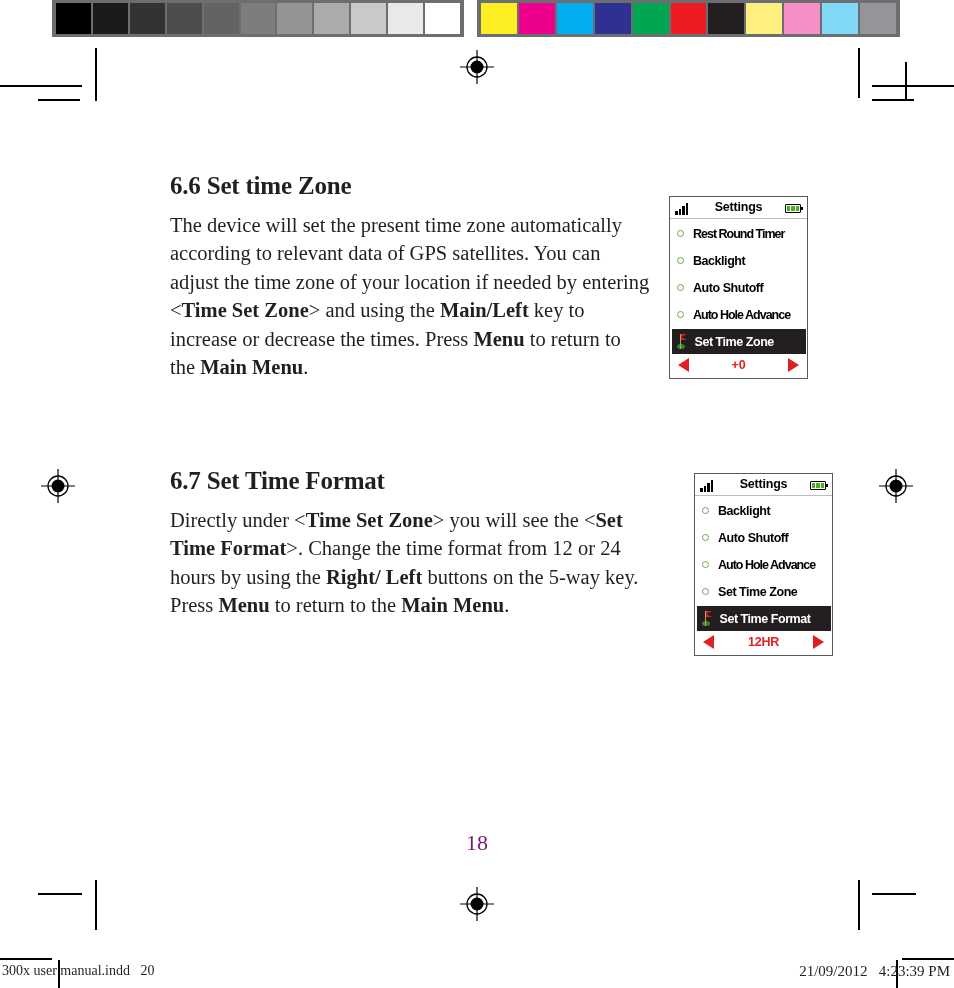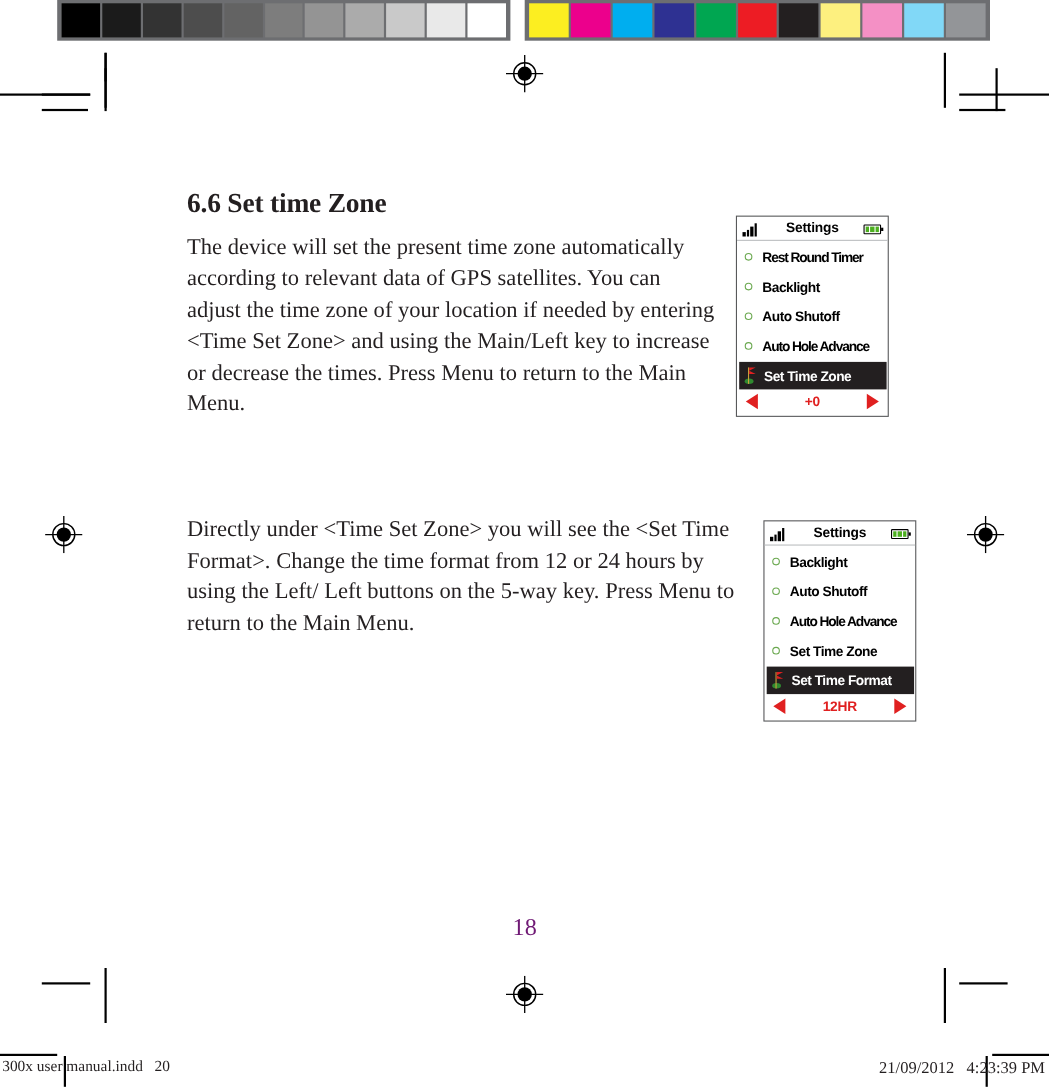--- a/index.html
+++ b/index.html
@@ -84,21 +84,21 @@
   }
 
   p.body-text {
     font-family: "Liberation Serif", serif;
     font-size: 20.5px;
     line-height: 1.395;
     margin: 0;
     color: #231f20;
     text-align: left;
   }
-  p.body-text b { font-weight: normal; }
+  p.body-text b { font-weight: bold; }
 
   
   .device {
     position: absolute;
     background: #ffffff;
     border: 1.5px solid #58595b;
     box-sizing: border-box;
     font-family: "Liberation Sans", sans-serif;
   }
   .dev1 { left: 669px; top: 196px; width: 139px; height: 183px; }
@@ -381,21 +381,22 @@
 </div>
 
 <div class="content">
 
   <div class="section sec1">
     <h2 class="heading">6.6 Set time Zone</h2>
     <p class="body-text">The device will set the present time zone automatically according to relevant data of GPS satellites. You can adjust the time zone of your location if needed by entering &lt;<b>Time Set Zone</b>&gt; and using the <b>Main/Left</b> key to increase or decrease the times. Press <b>Menu</b> to return to the <b>Main Menu</b>.</p>
   </div>
 
   <div class="section sec2">
-    <p class="body-text">Directly under &lt;<b>Time Set Zone</b>&gt; you will see the &lt;<b>Set Time Format</b>&gt;. Change the time format from 12 or 24 hours by using the <b>Left/ Left</b> buttons on the 5-way key. Press <b>Menu</b> to return to the <b>Main Menu</b>.</p>
+    <h2 class="heading">6.7 Set Time Format</h2>
+    <p class="body-text">Directly under &lt;<b>Time Set Zone</b>&gt; you will see the &lt;<b>Set Time Format</b>&gt;. Change the time format from 12 or 24 hours by using the <b>Right/ Left</b> buttons on the 5-way key. Press <b>Menu</b> to return to the <b>Main Menu</b>.</p>
   </div>
 
   <div class="device dev1" id="device-0">
       <div class="dev-statusbar">
         <div class="signal-icon">
           <i></i>
           <i></i>
           <i></i>
           <i></i>
         </div>

